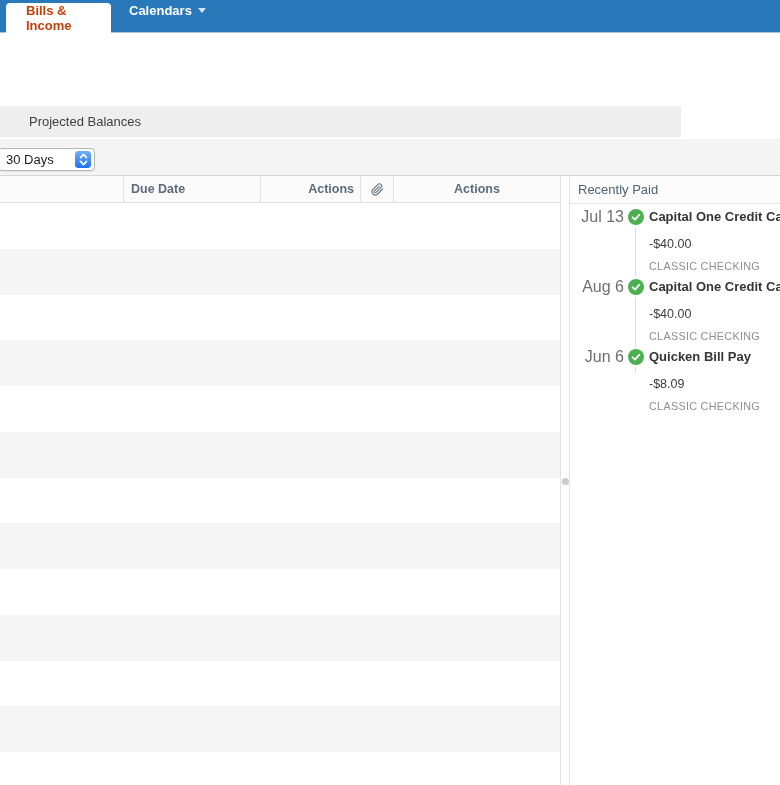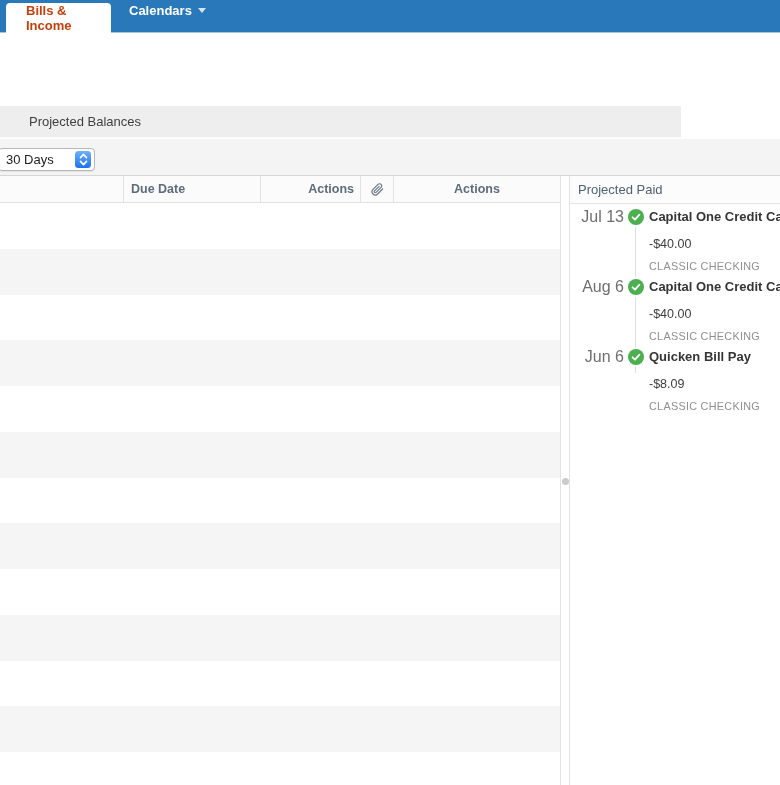--- a/index.html
+++ b/index.html
@@ -144,21 +144,21 @@
           <div class="trow"></div>
           <div class="trow"></div>
         </div>
     </div>
 
     <div class="gutter">
       <div class="gutter-dot"></div>
     </div>
 
     <div class="panel">
-      <div class="panel-header">Projected Paid</div>
+      <div class="panel-header">Recently Paid</div>
       <div class="timeline"></div>
       <div class="entries">
 
         <div class="entry">
           <span class="edate">Jul 13</span>
           <span class="check">
             <svg width="16" height="16" viewBox="0 0 16 16">
               <circle cx="8" cy="8" r="8" fill="#4caf50"></circle>
               <path d="M4.6 8.3 L7 10.6 L11.4 5.7" stroke="#fff" stroke-width="1.8" fill="none" stroke-linecap="round" stroke-linejoin="round"></path>
             </svg>

